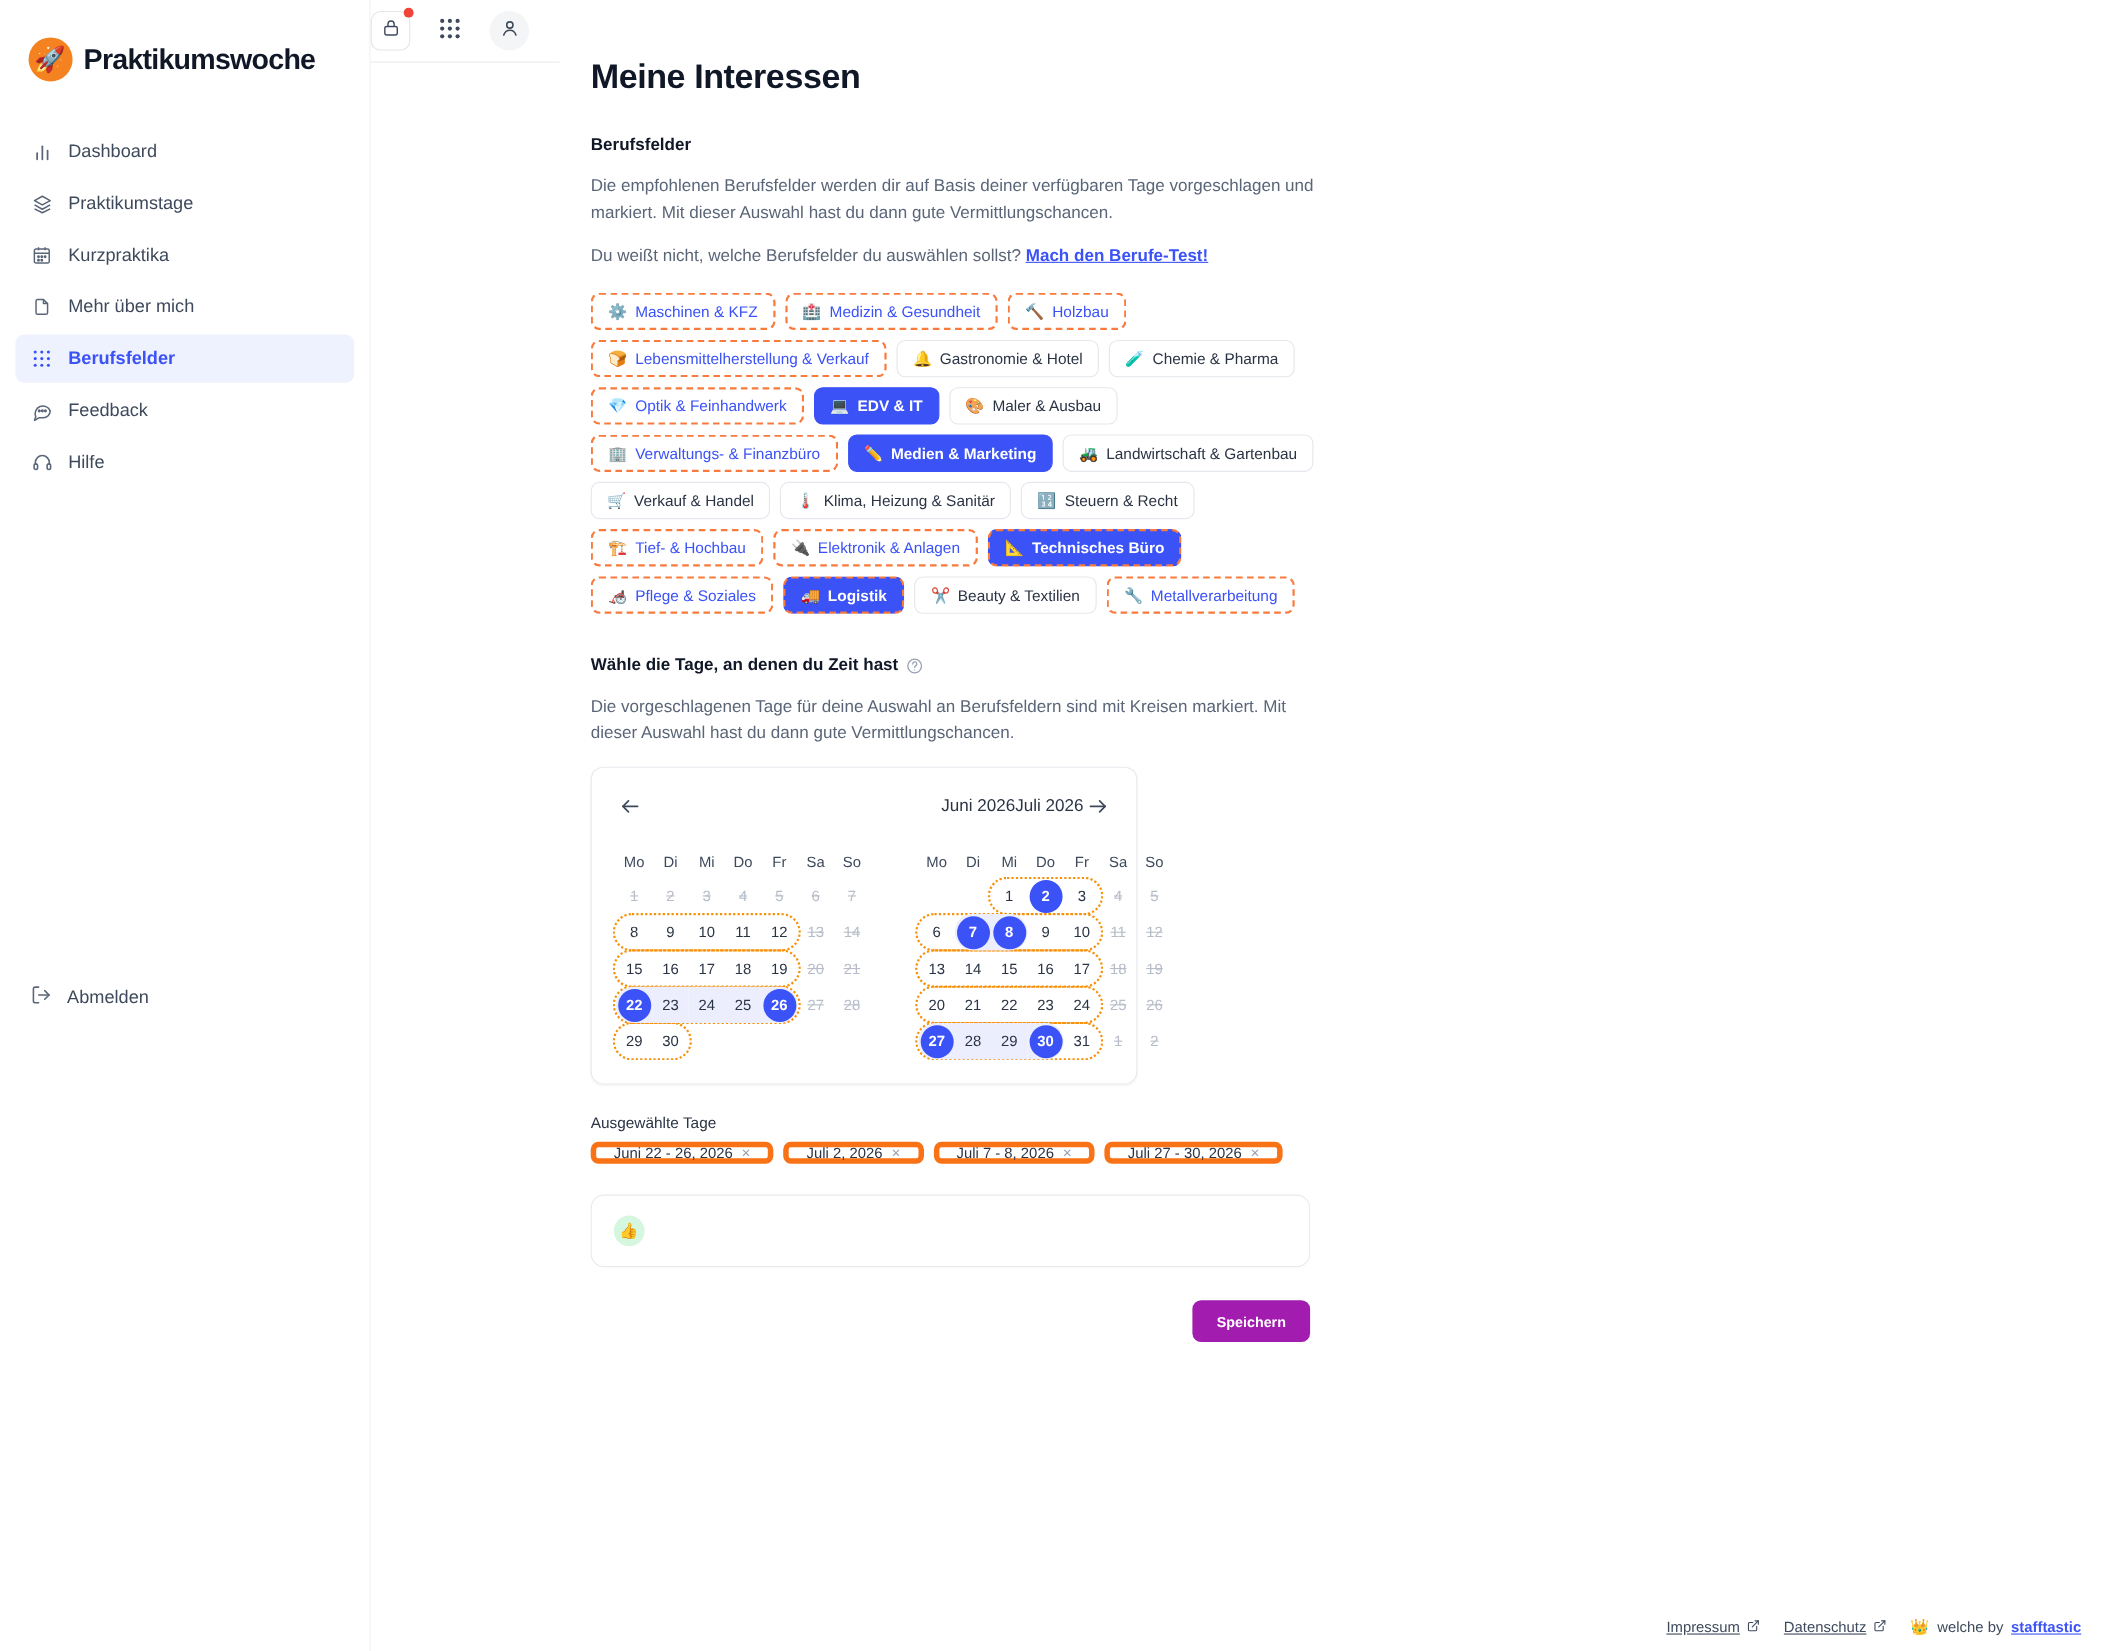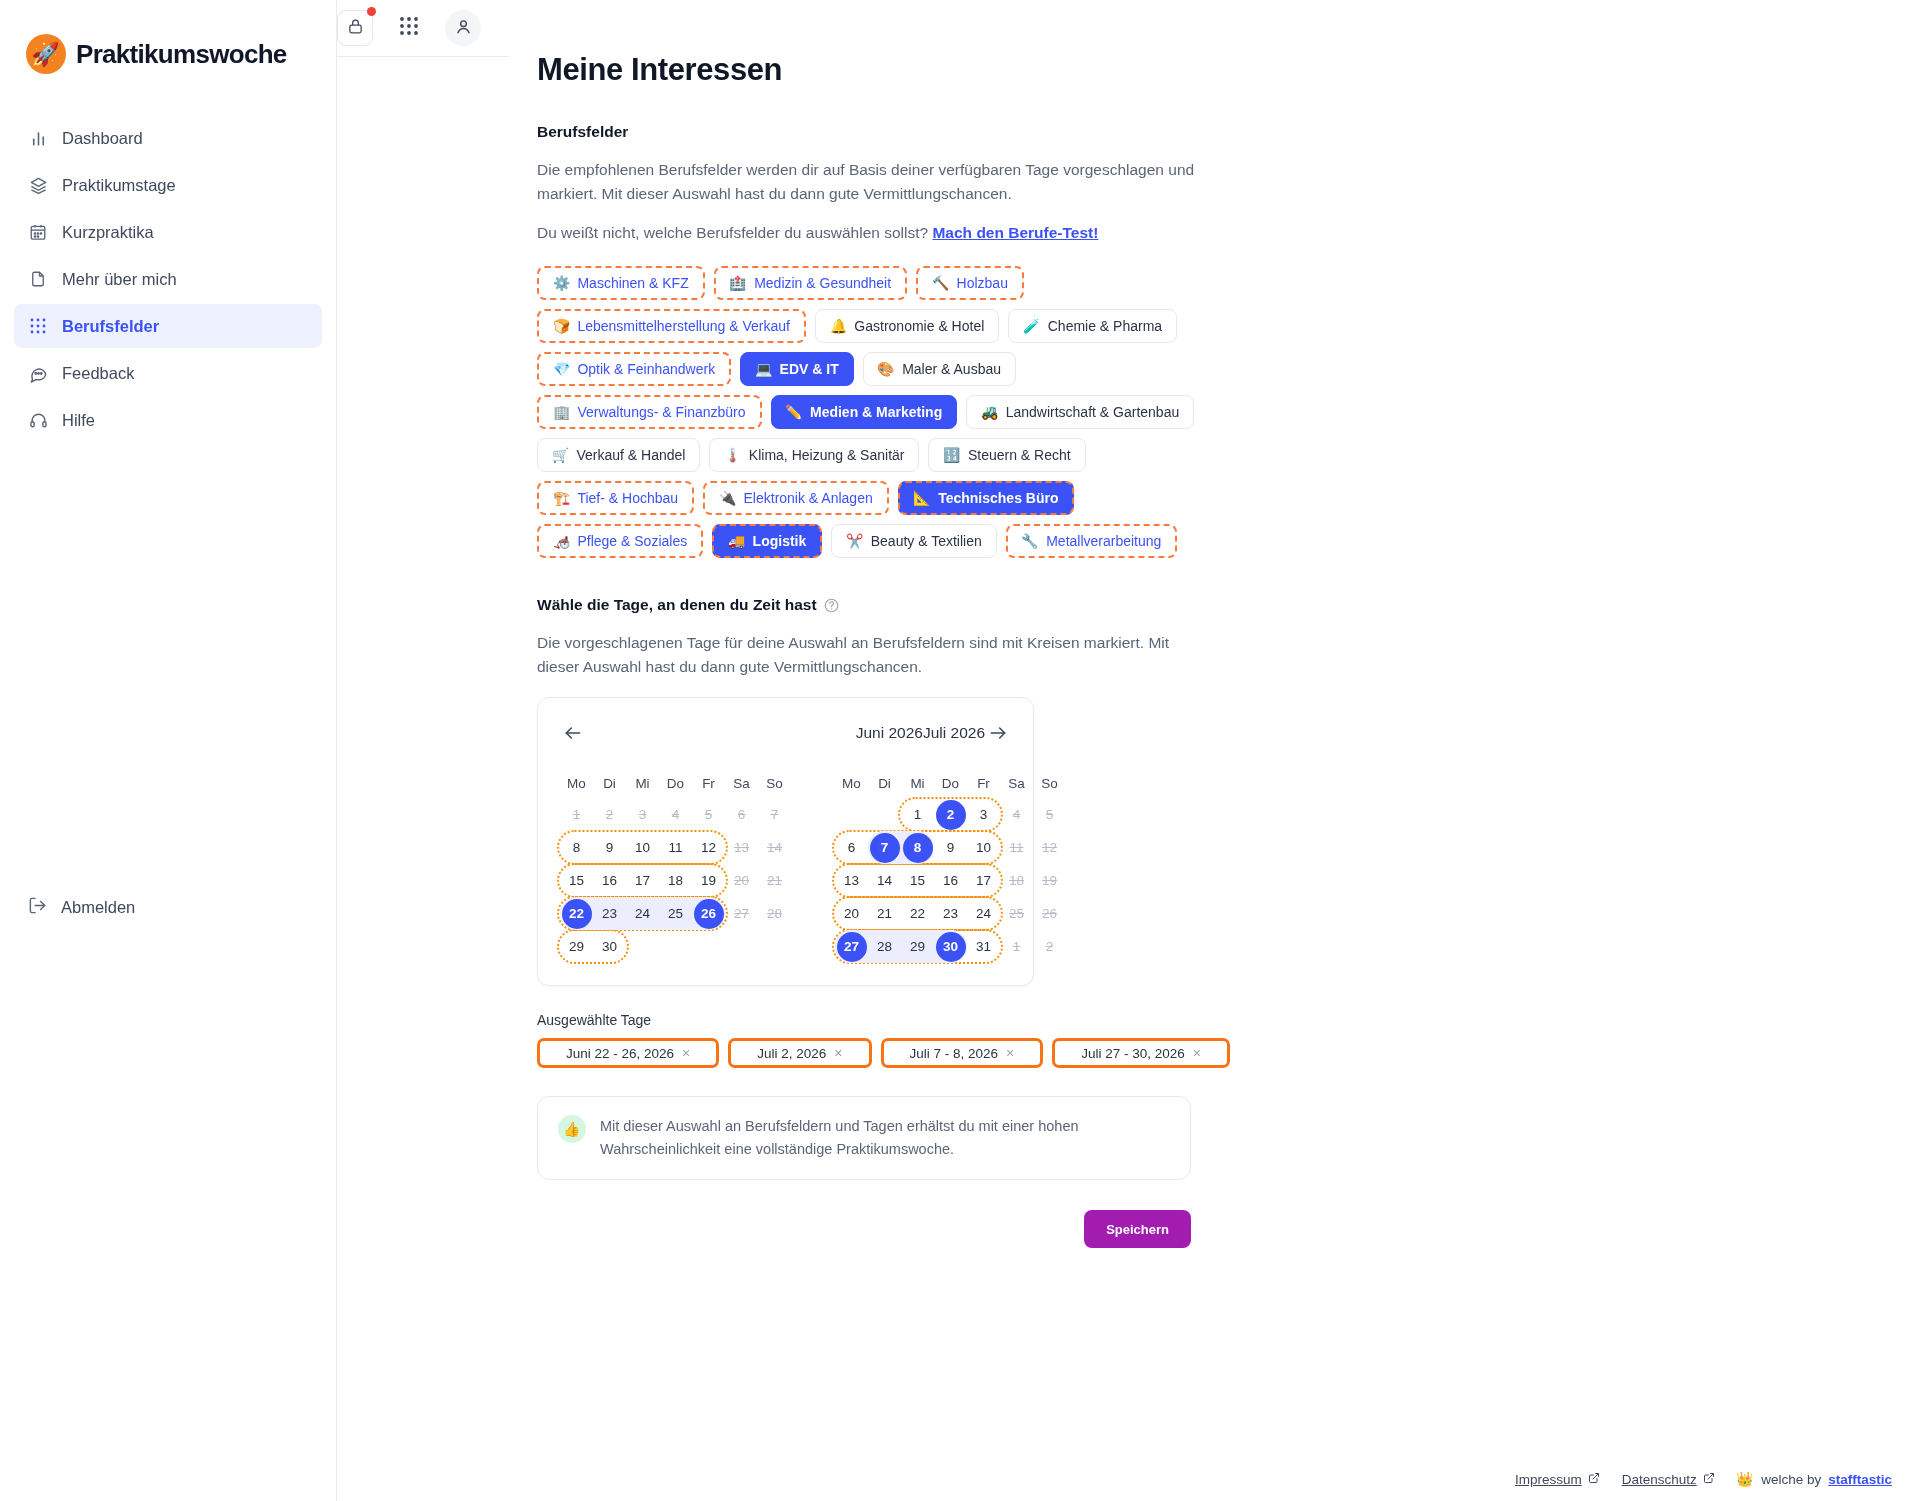--- a/index.html
+++ b/index.html
@@ -158,22 +158,22 @@
   .rec-box {
     position: absolute; border: 2.5px dotted #f79009; border-radius: 18px;
     z-index: 1; pointer-events: none;
   }
 
   
   .sel-label { font-size: 14px; color:#2b3445; margin-top: 26px; margin-bottom: 10px; }
   .sel-chips { display:flex; gap: 9px; flex-wrap: wrap; }
   .sel-chip {
     display:inline-flex; align-items:center; gap: 8px;
-    height: 30px; padding: 0 26px; border-radius: 7px;
-    border: 3px solid #f97316; background: #fff;
+    height: 20px; padding: 0 16px; border-radius: 7px;
+    border: 5px solid #f97316; background: #fff;
     font-size: 13.5px; color: #2b3445;
   }
   .sel-x { color:#98a2b3; font-size: 14px; cursor:pointer; line-height: 1; }
 
   
   .infobox {
     margin-top: 28px; width: 654px;
     border: 1px solid #e8eaee; border-radius: 12px;
     background:#fff; padding: 18px 20px;
     display:flex; gap: 14px; align-items: flex-start;
@@ -643,21 +643,20 @@
             <div class="sel-chip">
               <span>Juli 27 - 30, 2026</span>
               <span class="sel-x">×</span>
             </div>
           </div>
 
         <div class="infobox">
           <div class="thumb-circle">
               <span>👍</span>
             </div>
-          <p>Mit dieser Auswahl an Berufsfeldern und Tagen erhältst du mit einer hohen Wahrscheinlichkeit eine vollständige Praktikumswoche.</p>
         </div>
 
         <div class="save-row">
           <button class="save-btn">Speichern</button>
         </div>
       </div>
 
       <div class="footer">
         <a href="#">
           <span>Impressum</span>

